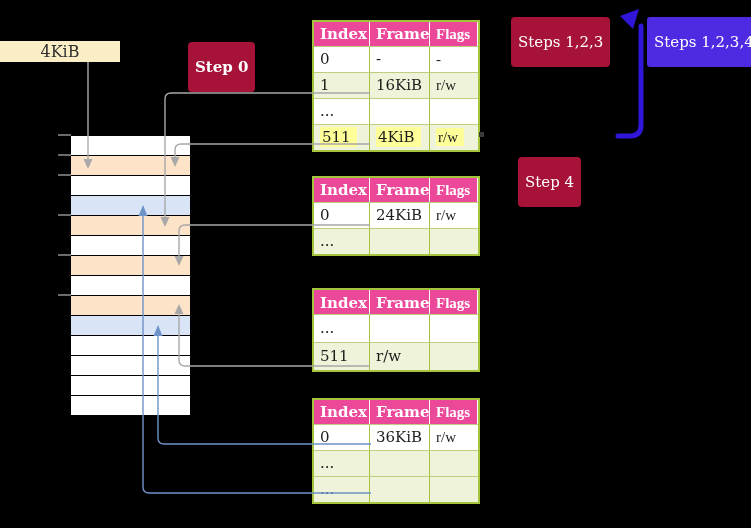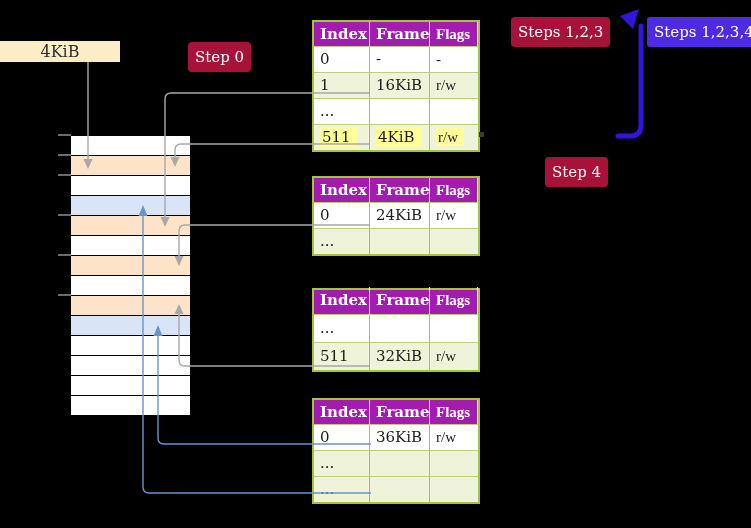--- a/index.html
+++ b/index.html
@@ -5,41 +5,41 @@
   html,body{margin:0;padding:0;background:#000;}
   #canvas{position:relative;width:751px;height:528px;background:#000;overflow:hidden;
           font-family:"DejaVu Serif", "Liberation Serif", serif;}
 
   
   .memlabel{position:absolute;left:0;top:41px;width:120px;height:21px;line-height:21px;
             text-align:center;font-size:16px;color:#2e2e2e;background:#fbeec7;}
 
   
   .badge{position:absolute;color:#fff;font-size:15px;line-height:18px;height:18px;
-         padding:6px 7px;border-radius:4px;white-space:nowrap;}
-  #b-step0{left:188px;top:42px;}
+         padding:16px 7px;border-radius:4px;white-space:nowrap;}
+  #b-step0{left:188px;top:42px;font-weight:bold;}
   #b-steps123{left:511px;top:17px;}
   #b-steps1234{left:647px;top:17px;border-radius:3px;}
   #b-step4{left:518px;top:157px;}
 
   
   #memcol{position:absolute;left:71px;top:135px;width:119px;border-top:1px solid #000;}
   .mrow{height:20px;box-sizing:border-box;border-bottom:1px solid #000;}
   .mrow.free{background:#ffffff;}
   .mrow.page-table{background:#fde3c8;}
   .mrow.mapped-frame{background:#d9e5f7;}
 
   
   .ptable{position:absolute;left:312px;width:168px;box-sizing:border-box;
           border:2px solid #a5c33d;background:#fff;}
   #t1{top:20px;} #t2{top:176px;} #t3{top:288px;} #t4{top:398px;}
   .trow{display:flex;height:25px;}
   .trow + .trow{border-top:1px solid #bdcf7e;}
   #t3 .trow{height:27px;}
-  .trow.hdr{height:24px !important;background:#a21caf;border-top:none;align-items:flex-end;}
+  .trow.hdr{height:24px !important;background:#ec4899;border-top:none;}
   .trow.shaded{background:#eef3da;}
   .tcell{box-sizing:border-box;padding-left:6px;font-size:15px;line-height:25px;
          color:#1c1c1c;border-right:1px solid #a5c33d;overflow:hidden;white-space:nowrap;}
   #t3 .tcell{line-height:27px;}
   .trow.hdr .tcell{color:#fff;font-weight:bold;line-height:24px;border-right:1px solid #fff;}
   .tcell:nth-child(1){width:56px;}
   .tcell:nth-child(2){width:60px;}
   .tcell:nth-child(3){width:48px;border-right:none;font-family:Liberation Serif, serif;}
   .hl{background:#ffff99;padding:1px 6px 1px 2px;}
 
@@ -49,21 +49,21 @@
 </head>
 <body>
 
 <div id="canvas">
 
   <div class="memlabel">4KiB</div>
 
   <div class="badge" id="b-step0" style="background: rgb(166, 18, 56);">Step 0</div>
   <div class="badge" id="b-steps123" style="background: rgb(166, 18, 56);">Steps 1,2,3</div>
   <div class="badge" id="b-steps1234" style="background: rgb(78, 42, 226);">Steps 1,2,3,4</div>
-  <div class="badge" id="b-step4" style="background: rgb(166, 18, 56); margin-left: 27px;">Step 4</div>
+  <div class="badge" id="b-step4" style="background: rgb(166, 18, 56);">Step 4</div>
 
   <div id="memcol">
       <div class="mrow free"></div>
       <div class="mrow page-table"></div>
       <div class="mrow free"></div>
       <div class="mrow mapped-frame"></div>
       <div class="mrow page-table"></div>
       <div class="mrow free"></div>
       <div class="mrow page-table"></div>
       <div class="mrow free"></div>
@@ -125,21 +125,20 @@
         <div class="tcell">Frame</div>
         <div class="tcell">Flags</div>
       </div>
       <div class="trow">
         <div class="tcell">...</div>
         <div class="tcell"></div>
         <div class="tcell"></div>
       </div>
       <div class="trow shaded">
         <div class="tcell">511</div>
-        <div class="tcell">32KiB</div>
         <div class="tcell">r/w</div>
       </div>
     </div>
   <div class="ptable" id="t4">
       <div class="trow hdr">
         <div class="tcell">Index</div>
         <div class="tcell">Frame</div>
         <div class="tcell">Flags</div>
       </div>
       <div class="trow">

